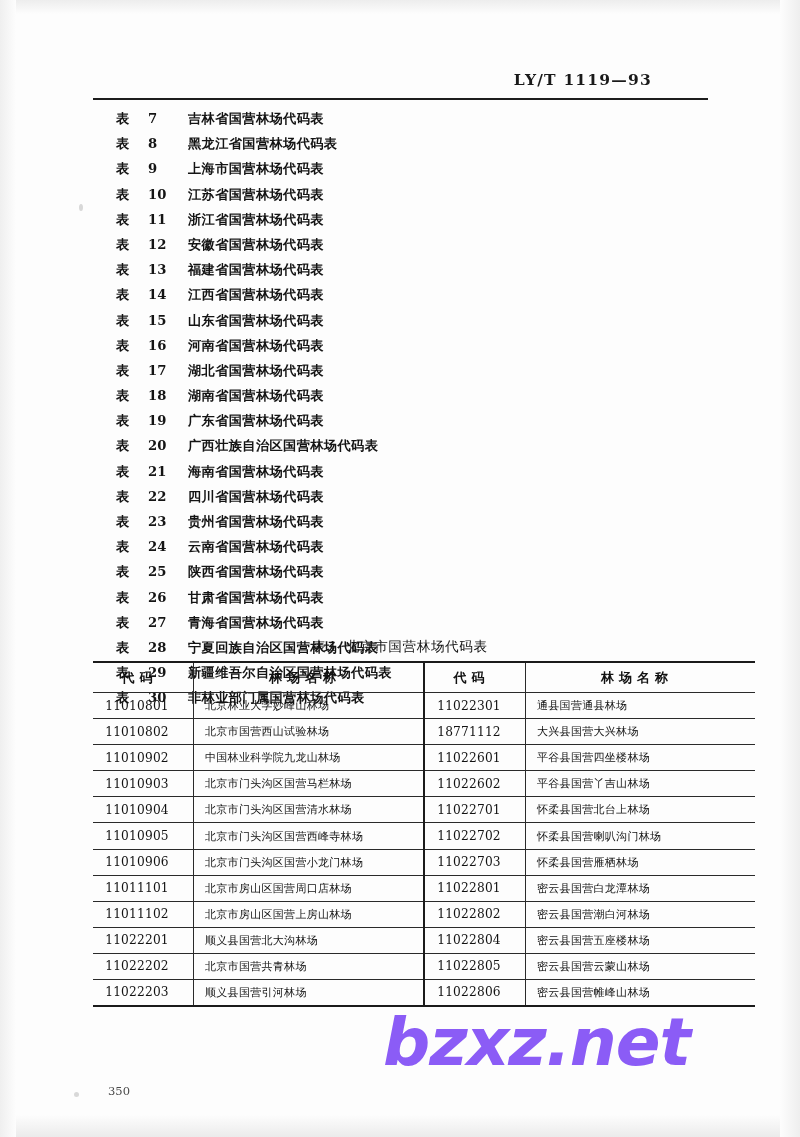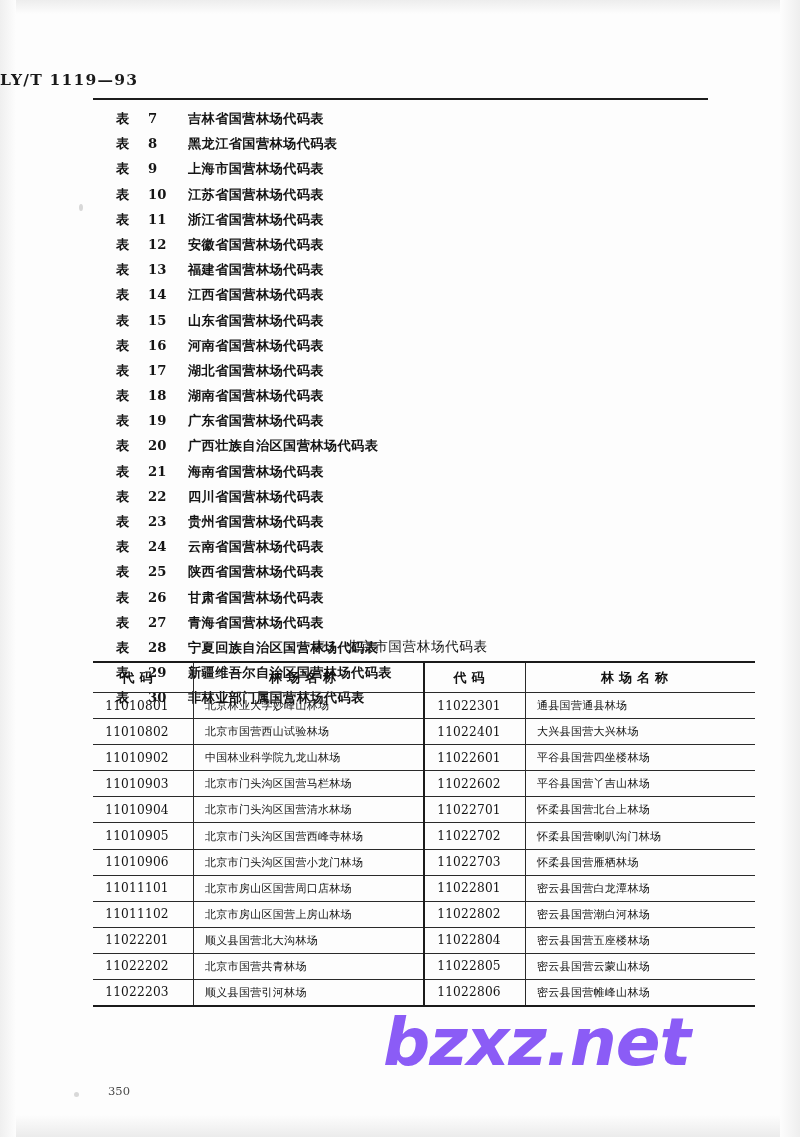--- a/index.html
+++ b/index.html
@@ -36,21 +36,21 @@
   }
   .scan-speck {
     position: absolute; background: #d8d8d8; border-radius: 50%;
   }
 
   
   .doc-header {
     position: absolute;
     left: 0; top: 70px;
     width: 652px;
-    text-align: left;
+    text-align: right;
   }
   .doc-header-title {
     font-family: "DejaVu Serif", "Liberation Serif", serif;
     font-weight: bold;
     font-size: 15.5px;
     letter-spacing: 1.2px;
     color: #1a1a1a;
   }
   .header-rule {
     position: absolute;
@@ -339,21 +339,21 @@
     <tbody>
         <tr>
           <td class="col-code">11010801</td>
           <td class="col-name mid-divider">北京林业大学妙峰山林场</td>
           <td class="col-code">11022301</td>
           <td class="col-name">通县国营通县林场</td>
         </tr>
         <tr>
           <td class="col-code">11010802</td>
           <td class="col-name mid-divider">北京市国营西山试验林场</td>
-          <td class="col-code">11022401</td>
+          <td class="col-code">18771112</td>
           <td class="col-name">大兴县国营大兴林场</td>
         </tr>
         <tr>
           <td class="col-code">11010902</td>
           <td class="col-name mid-divider">中国林业科学院九龙山林场</td>
           <td class="col-code">11022601</td>
           <td class="col-name">平谷县国营四坐楼林场</td>
         </tr>
         <tr>
           <td class="col-code">11010903</td>

